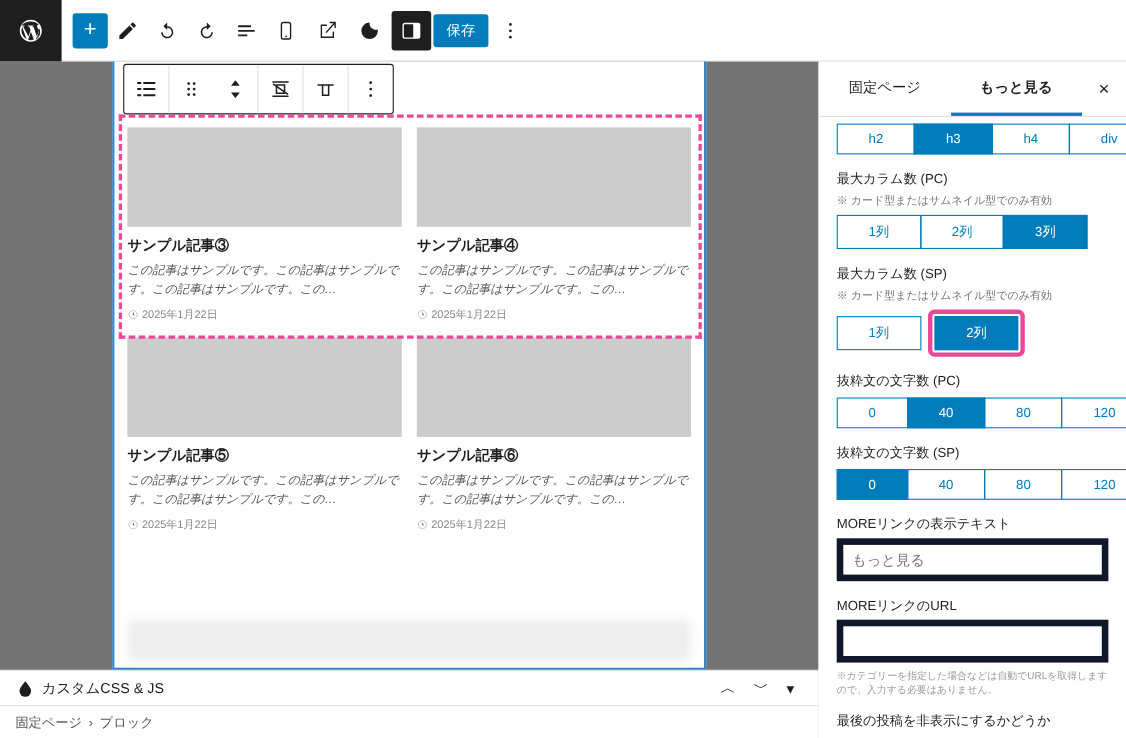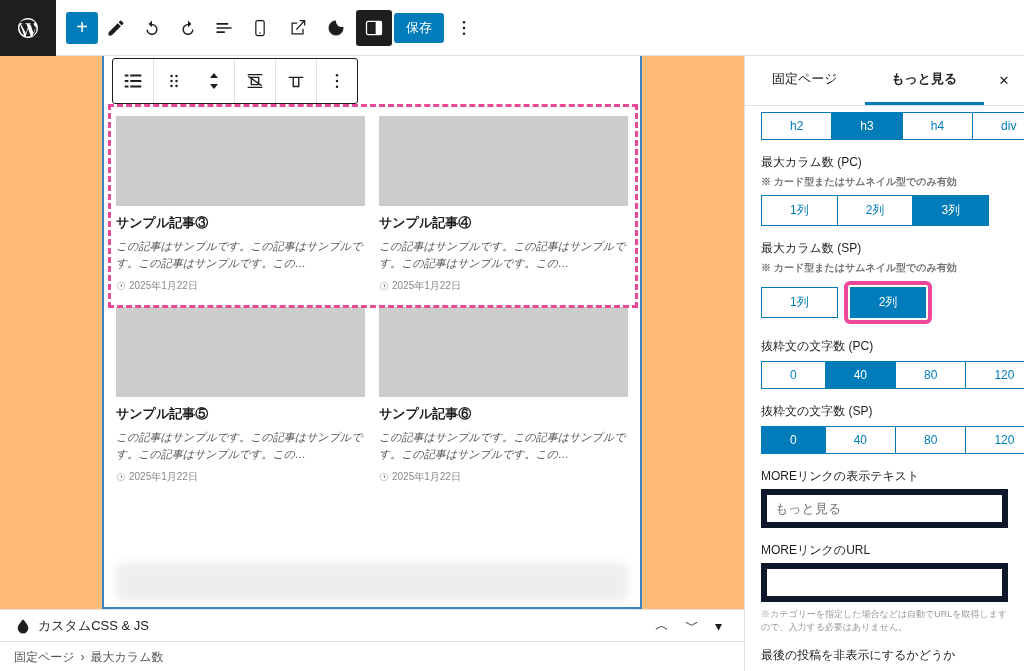--- a/index.html
+++ b/index.html
@@ -12,21 +12,21 @@
 .add-btn { width: 32px; height: 32px; background: #007cba; color: #fff; border-radius: 3px; display: flex; align-items: center; justify-content: center; margin-left: 10px; font-size: 20px; cursor: pointer; }
 .icon-btn { width: 36px; height: 36px; display: flex; align-items: center; justify-content: center; cursor: pointer; color: #1e1e1e; }
 .title-bar { flex: 1; display: flex; align-items: center; justify-content: center; background: #f0f0f0; height: 36px; border-radius: 3px; margin: 0 140px 0 60px; position: relative; }
 .title-bar .title { font-size: 13px; }
 .title-bar .kbd { position: absolute; right: 12px; font-size: 12px; color: #757575; }
 .top-right { display: flex; align-items: center; gap: 2px; }
 .save-btn { background: #007cba; color: #fff; padding: 6px 12px; border-radius: 3px; font-size: 13px; cursor: pointer; }
 .icon-toggle-active { background: #1e1e1e; color: #fff; border-radius: 3px; }
 
 
-.canvas { position: absolute; left: 0; top: 56px; right: 280px; bottom: 62px; background: #fdba74; overflow: hidden; display:flex; justify-content:center; }
+.canvas { position: absolute; left: 0; top: 56px; right: 280px; bottom: 62px; background: #737373; overflow: hidden; display:flex; justify-content:center; }
 .canvas-inner { width: 540px; background: #fff; border: 2px solid #3582c4; margin-top: -8px; position: relative; padding: 62px 8px 60px; }
 .block-toolbar { position: absolute; top: 8px; left: 8px; background: #fff; border: 1px solid #1e1e1e; border-radius: 3px; display: flex; height: 46px; }
 .block-toolbar .tb-seg { display: flex; align-items: center; border-right: 1px solid #e0e0e0; }
 .block-toolbar .tb-btn { width: 40px; height: 100%; display: flex; align-items: center; justify-content: center; cursor: pointer; }
 .article-grid { display: grid; grid-template-columns: 1fr 1fr; gap: 14px; padding: 4px; }
 .article-card { }
 .article-thumb { width: 100%; height: 90px; background: #ccc; border: 1px solid #ccc; }
 .article-title { font-size: 13px; font-weight: 600; margin: 8px 0 6px; }
 .article-excerpt { font-size: 11px; color: #555; line-height: 1.5; font-style: italic; }
 .article-date { font-size: 10px; color: #888; margin-top: 8px; display: flex; align-items: center; gap: 3px; }
@@ -38,21 +38,21 @@
 .panel-tabs { display: flex; border-bottom: 1px solid #e0e0e0; }
 .panel-tab { flex: 1; text-align: center; padding: 14px 0; font-size: 13px; cursor: pointer; }
 .panel-tab.active { border-bottom: 3px solid #007cba; font-weight: 600; }
 .panel-close { width: 40px; display: flex; align-items: center; justify-content: center; cursor: pointer; }
 .panel-body { padding: 0 16px 20px; }
 .btn-group { display: flex; margin: 6px 0 14px; }
 .btn-group .opt { border: 1px solid #007cba; padding: 6px 28px; font-size: 12px; color: #007cba; cursor: pointer; margin-left: -1px; }
 .btn-group .opt:first-child { margin-left: 0; }
 .btn-group .opt.active { background: #007cba; color: #fff; }
 .section-label { font-size: 12px; margin-top: 14px; margin-bottom: 4px; }
-.section-note { font-size: 10px; color: #757575; margin-bottom: 6px; font-weight: bold; }
+.section-note { font-size: 10px; color: #757575; margin-bottom: 6px; }
 .pink-hi { border: 4px solid #ec4899; border-radius: 6px; display: inline-flex; padding: 2px; }
 .text-input { width: 100%; border: 6px solid #0f172a; padding: 6px 8px; font-size: 13px; color: #757575; }
 .fine-note { font-size: 9px; color: #999; margin-top: 6px; line-height: 1.4; }
 
 
 .breadcrumb-bar { position: absolute; left: 0; right: 280px; bottom: 0; height: 62px; background: #fff; border-top: 1px solid #e0e0e0; }
 .breadcrumb-top { display: flex; align-items: center; height: 32px; padding: 0 14px; border-bottom: 1px solid #e0e0e0; font-size: 13px; }
 .breadcrumb-top .spacer { flex: 1; }
 .breadcrumb-top .chev { cursor: pointer; padding: 0 8px; font-size: 14px; }
 .breadcrumb-bot { display: flex; align-items: center; height: 30px; padding: 0 14px; font-size: 12px; color: #555; gap: 6px; }
@@ -302,15 +302,15 @@
       </svg>
     <span style="margin-left:6px">カスタムCSS &amp; JS</span>
     <span class="spacer"></span>
     <span class="chev">︿</span>
     <span class="chev">﹀</span>
     <span class="chev">▾</span>
   </div>
   <div class="breadcrumb-bot">
     <span>固定ページ</span>
     <span>›</span>
-    <span>最大カラム数</span>
+    <span>ブロック</span>
   </div>
 </div>
 
 </body></html>

